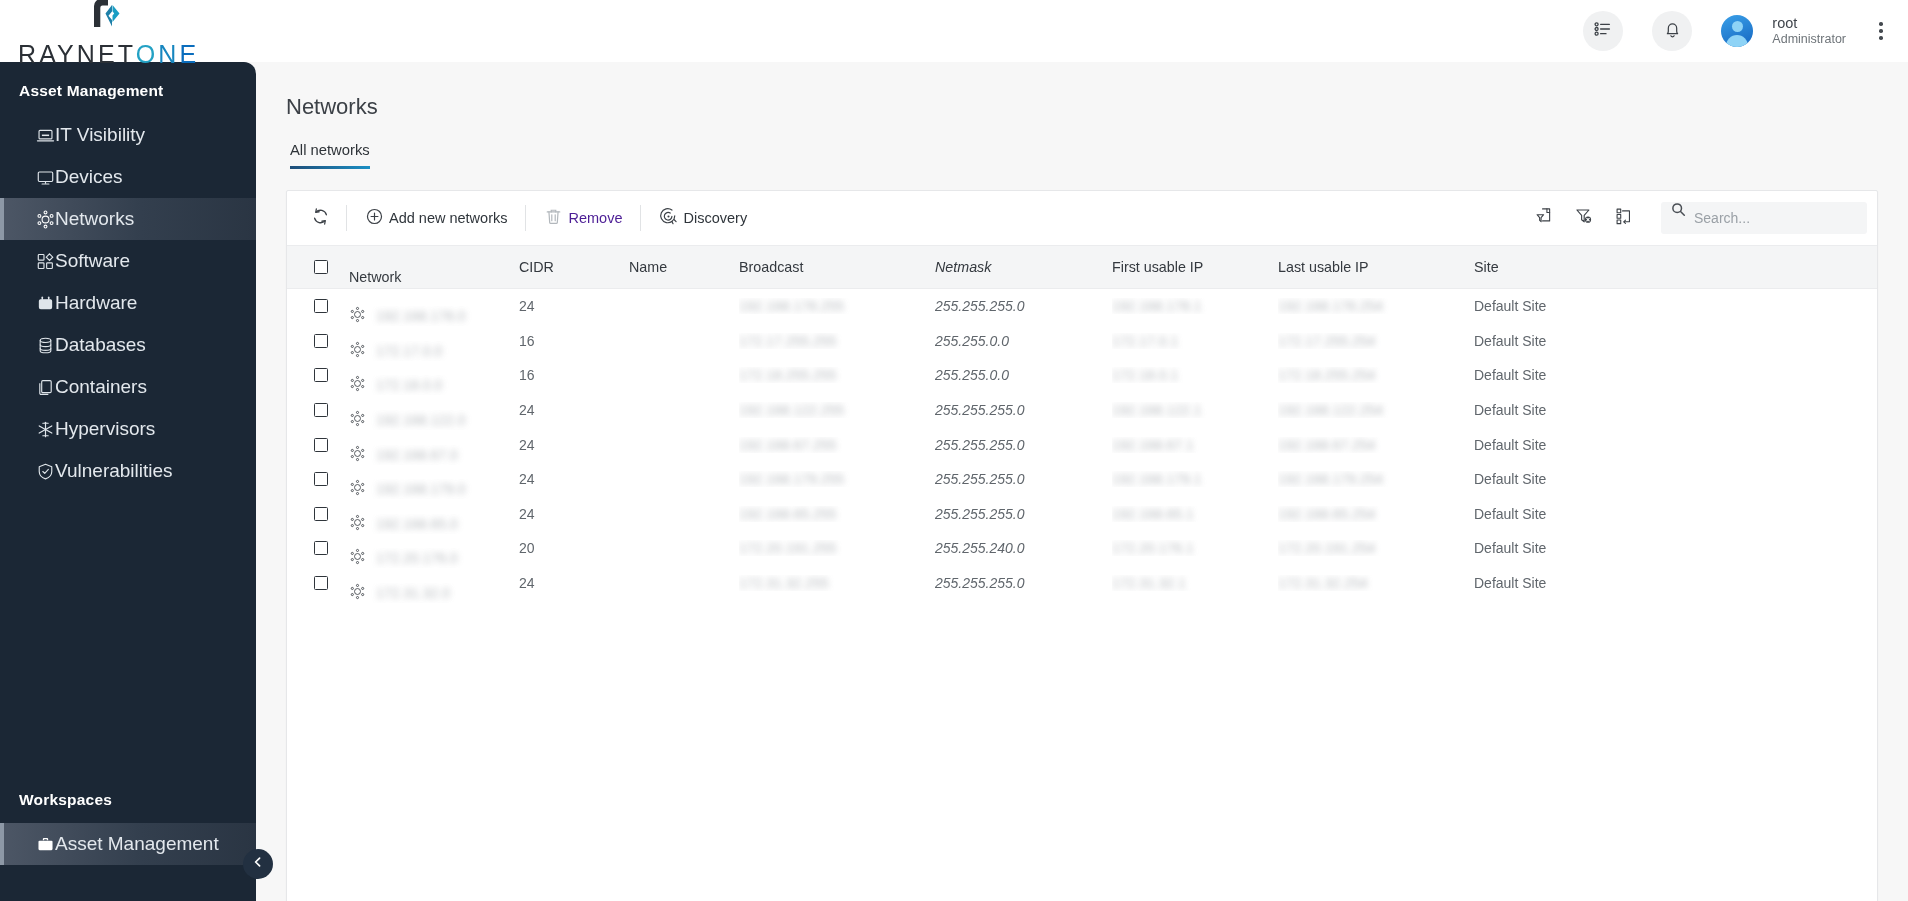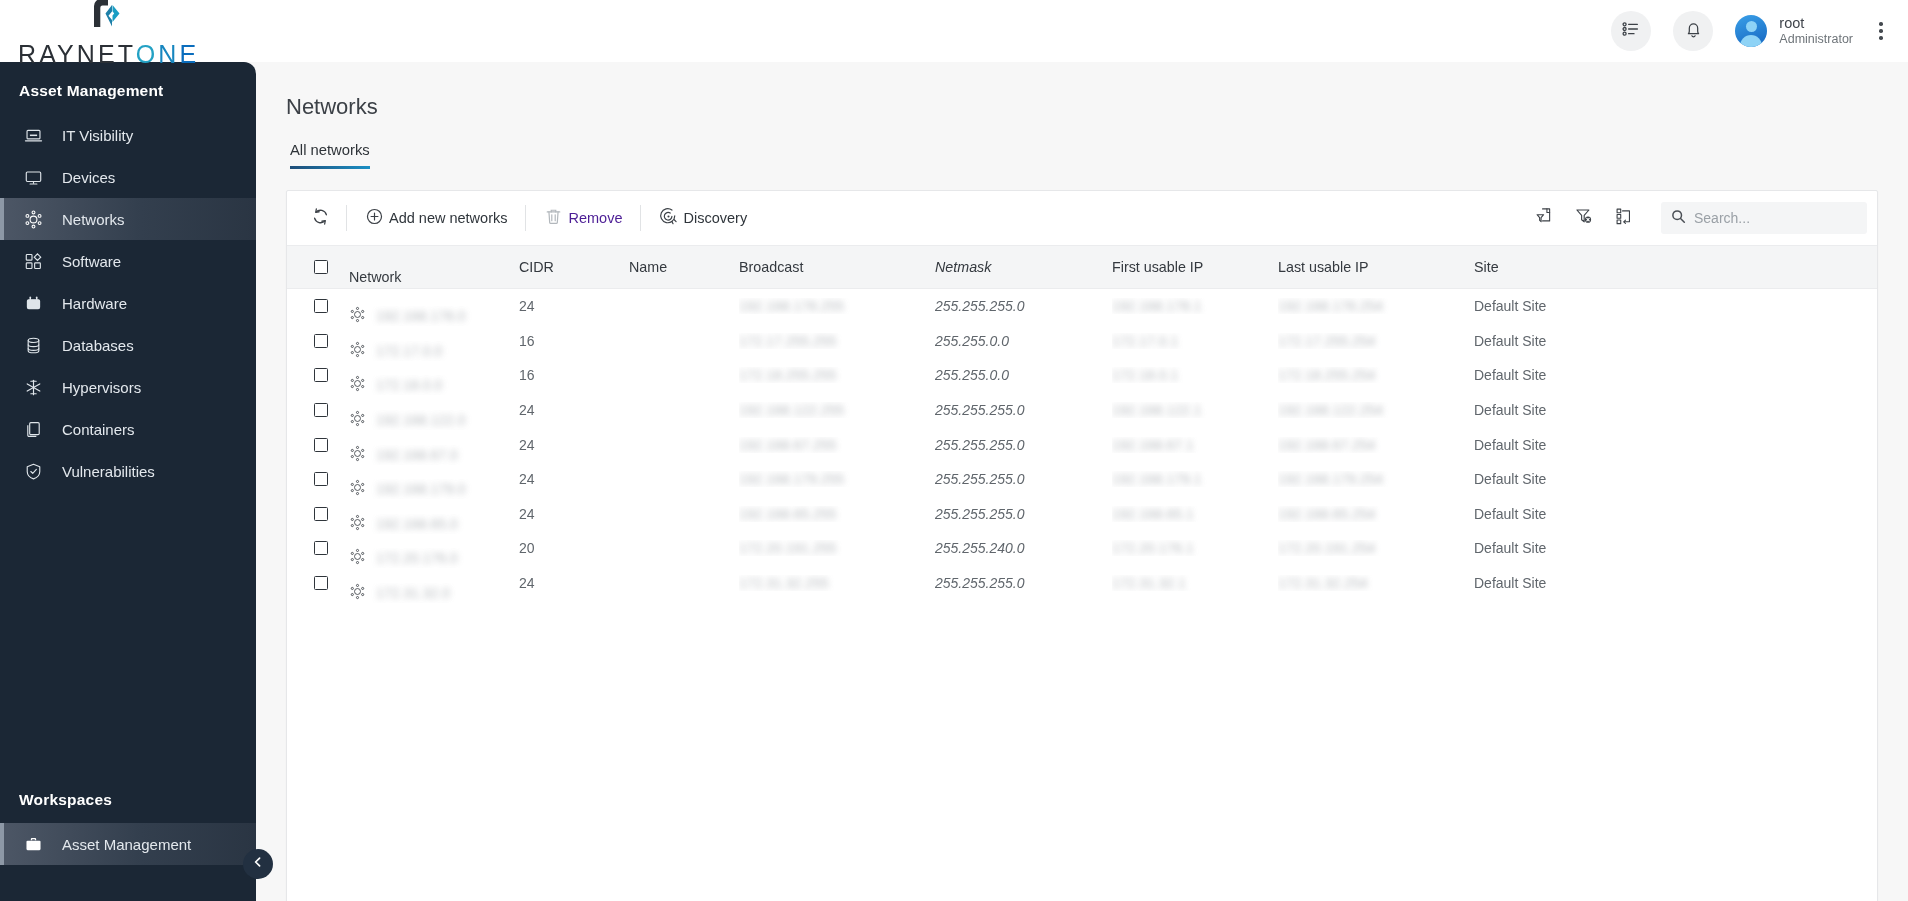--- a/index.html
+++ b/index.html
@@ -18,21 +18,21 @@
     z-index: 40;
   }
   .logo-wrap { display: flex; align-items: center; margin-left: 18px; gap: 11px; flex-direction: column; }
   .logo-mark { width: 35px; height: 35px; position: relative; }
   .logo-text { font-size: 25px; letter-spacing: 3.1px; font-weight: 400; line-height: 1; }
   .logo-text .raynet { color: #2b3036; }
   .logo-text .o { color: #23a1c4; }
   .logo-text .n { color: #1786bf; }
   .logo-text .e { color: #0a6dbd; }
 
-  .topbar-right { margin-left: auto; display: flex; align-items: center; gap: 1px; padding-right: 14px; }
+  .topbar-right { margin-left: auto; display: flex; align-items: center; gap: 8px; padding-right: 14px; }
   .circle-btn {
     width: 40px; height: 40px; border-radius: 50%;
     background: #f0f1f2; display: flex; align-items: center; justify-content: center;
     cursor: pointer; margin-right: 21px;
   }
   .avatar {
     width: 32px; height: 32px; border-radius: 50%;
     background: linear-gradient(160deg,#3aa0e8 0%, #1565c0 100%);
     position: relative; overflow: hidden; margin-right: 11px; flex: none;
   }
@@ -56,22 +56,22 @@
     background: #1b2735; border-top-right-radius: 12px;
     z-index: 30;
   }
   .side-heading {
     color: #ffffff; font-size: 15.5px; font-weight: bold;
     padding: 20px 0 14px 19px; letter-spacing: .2px;
   }
   .side-heading.ws { padding-top: 18px; }
   .nav-item {
     display: flex; align-items: center; height: 42px;
-    padding-left: 24px; gap: 19px; cursor: pointer; position: relative;
-    color: #e3e8ed; font-size: 15px;
+    padding-left: 36px; cursor: pointer; position: relative;
+    color: #e3e8ed; font-size: 19px;
   }
   .nav-item.active {
     background: linear-gradient(to right,#4d5766 0%, #333f4e 55%, #2a3543 100%);
   }
   .nav-item.active::before {
     content:""; position:absolute; left:0; top:0; width:4px; height:100%;
     background:#8d98a6;
   }
   .nav-icon { width: 19px; height: 19px; flex: none; display:flex; align-items:center; justify-content:center; }
   .nav-icon svg { display: block; }
@@ -111,21 +111,21 @@
     display: flex; align-items: center; gap: 5px; height: 54px;
     padding: 0 14px; cursor: pointer; color: #2f353b; font-size: 14.5px; white-space: nowrap;
   }
   .tb-btn.icon-only { padding: 0 12px; }
   .tb-btn.disabled { color: #4c1d95; cursor: default; }
   .tb-sep { width: 1px; height: 26px; background: #e1e3e5; margin: 0 4px; flex: none; }
   .tb-right { margin-left: auto; display: flex; align-items: center; gap: 2px; }
   .icon-btn { width: 38px; height: 38px; display:flex; align-items:center; justify-content:center; cursor:pointer; }
   .search-box {
     margin-left: 16px; width: 206px; height: 32px; background: #f4f5f6;
-    border-radius: 3px; display: flex; align-items: center; padding: 0 10px; gap: 8px;
+    border-radius: 3px; display: flex; padding: 0 10px; gap: 8px;
   }
   .search-box input {
     border: none; outline: none; background: transparent; width: 100%;
     font-family: "Liberation Sans", sans-serif; font-size: 14px; color: #4a4f55;
   }
   .search-box input::placeholder { color: #9aa0a6; }
 
   
   .tbl { width: 100%; flex: 1; overflow: hidden; }
   .thead {
@@ -275,39 +275,39 @@
         <path d="M4.4 4.6 L4.4 15.4 C4.4 16.6 6.9 17.6 10 17.6 C13.1 17.6 15.6 16.6 15.6 15.4 L15.6 4.6"></path>
         <path d="M4.4 9 C4.4 10.2 6.9 11.2 10 11.2 C13.1 11.2 15.6 10.2 15.6 9"></path>
         <path d="M4.4 13 C4.4 14.2 6.9 15.2 10 15.2 C13.1 15.2 15.6 14.2 15.6 13"></path>
       </svg>
     </span>
     <span>Databases</span>
   </div>
 
   <div class="nav-item">
     <span class="nav-icon">
+      <svg width="19" height="19" viewBox="0 0 20 20" fill="none" stroke="#dfe5ea" stroke-width="1.2">
+        <rect x="6" y="2.8" width="10" height="12.6" rx="1.2"></rect>
+        <path d="M13 17.2 L5.2 17.2 A1.2 1.2 0 0 1 4 16 L4 5.4"></path>
+      </svg>
+    </span>
+    <span>Containers</span>
+  </div>
+
+  <div class="nav-item">
+    <span class="nav-icon">
       <svg width="19" height="19" viewBox="0 0 20 20" fill="none" stroke="#dfe5ea" stroke-width="1.25" stroke-linecap="round">
         <line x1="10" y1="2.4" x2="10" y2="17.6"></line>
         <line x1="3.4" y1="6.2" x2="16.6" y2="13.8"></line>
         <line x1="16.6" y1="6.2" x2="3.4" y2="13.8"></line>
         <line x1="7.2" y1="3.4" x2="12.8" y2="3.4"></line>
         <line x1="7.2" y1="16.6" x2="12.8" y2="16.6"></line>
       </svg>
     </span>
     <span>Hypervisors</span>
-  </div>
-
-  <div class="nav-item">
-    <span class="nav-icon">
-      <svg width="19" height="19" viewBox="0 0 20 20" fill="none" stroke="#dfe5ea" stroke-width="1.2">
-        <rect x="6" y="2.8" width="10" height="12.6" rx="1.2"></rect>
-        <path d="M13 17.2 L5.2 17.2 A1.2 1.2 0 0 1 4 16 L4 5.4"></path>
-      </svg>
-    </span>
-    <span>Containers</span>
   </div>
 
   <div class="nav-item">
     <span class="nav-icon">
       <svg width="19" height="19" viewBox="0 0 20 20" fill="none" stroke="#dfe5ea" stroke-width="1.2" stroke-linejoin="round">
         <path d="M10 2.4 L16.6 5 L16.6 10 C16.6 14 13.6 16.6 10 17.8 C6.4 16.6 3.4 14 3.4 10 L3.4 5 Z"></path>
         <path d="M7.2 10 L9.2 12 L13 7.8" stroke-linecap="round"></path>
       </svg>
     </span>
     <span>Vulnerabilities</span>

